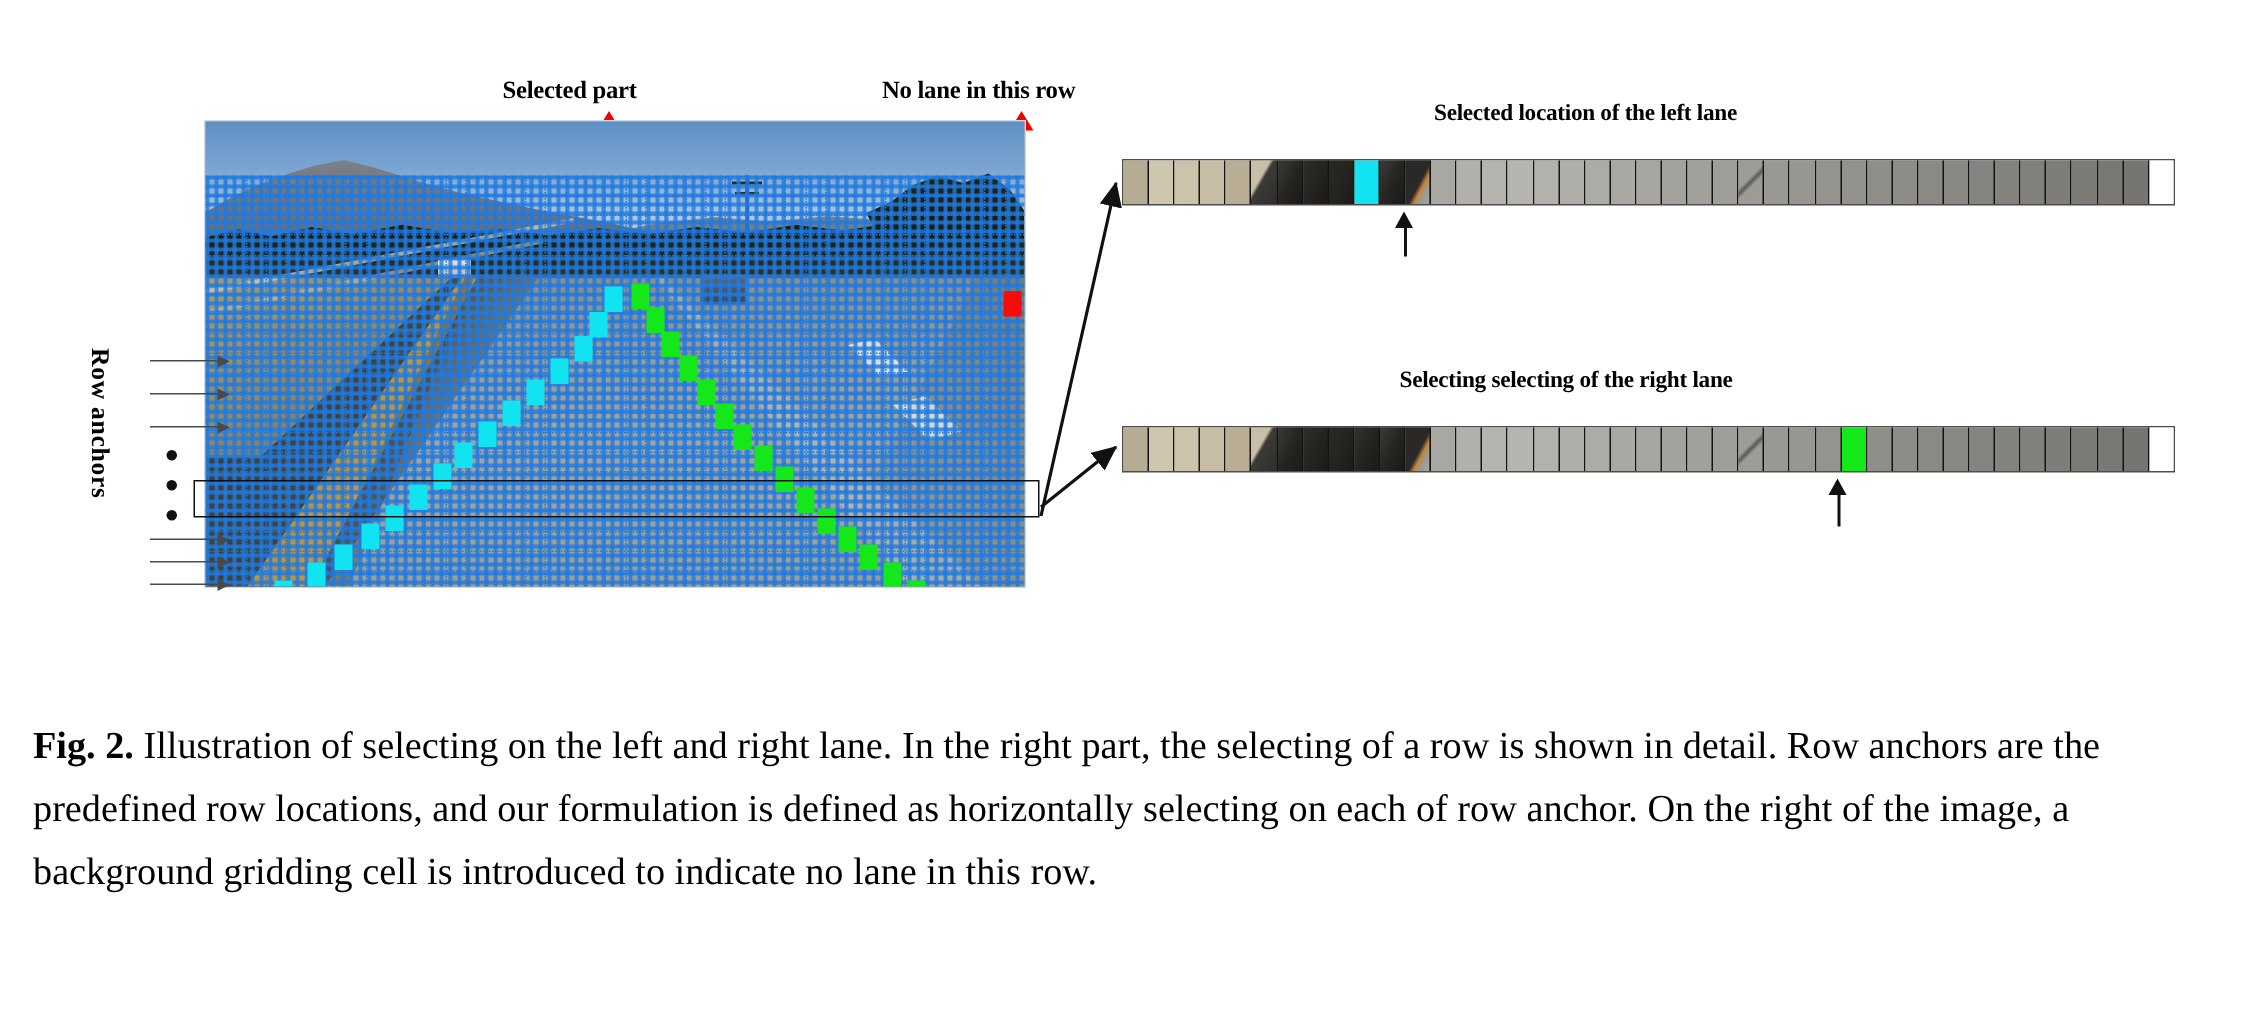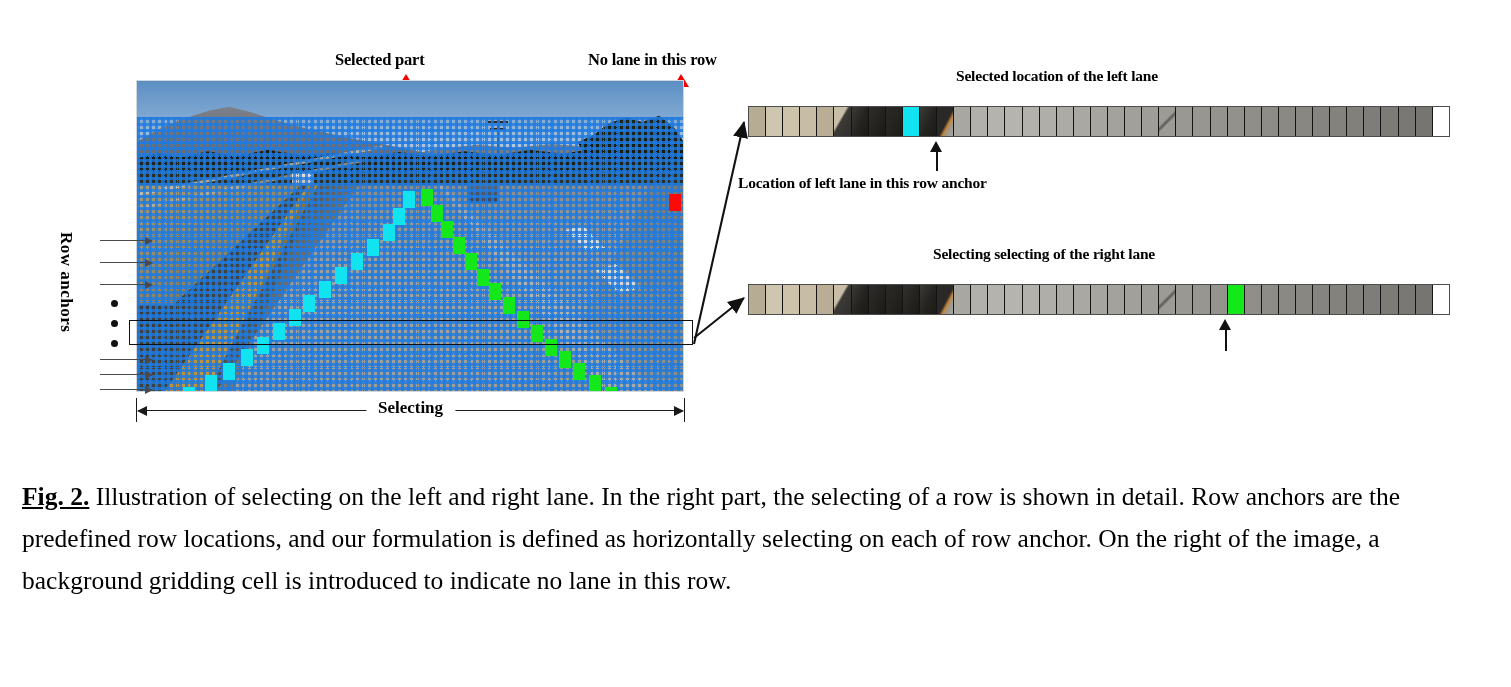--- a/index.html
+++ b/index.html
@@ -214,21 +214,21 @@
 
   
   #connectors{position:absolute;left:0;top:0;width:1511px;height:687px;pointer-events:none;}
 
   
   #caption{
     position:absolute;left:22px;top:476px;width:1466px;
     font-family:"Liberation Serif", serif;
     font-size:25.5px;line-height:42px;color:#000;text-align:left;
   }
-  #caption b{font-weight:bold;text-decoration:underline;}
+  #caption b{font-weight:bold;}
 </style>
 </head>
 <body>
 
 <div class="fig">
 
   <div class="lbl" style="left:335px;top:50px;font-size:16.5px;">Selected part</div>
 
   <div class="lbl" style="left:588px;top:50px;font-size:16.5px;">No lane in this row</div>
 
@@ -378,28 +378,20 @@
   <div class="anchor-arrow" style="left:100px;top:240px;"></div>
   <div class="anchor-arrow" style="left:100px;top:262px;"></div>
   <div class="anchor-arrow" style="left:100px;top:284px;"></div>
   <div class="anchor-dot" style="left:111px;top:300px;"></div>
   <div class="anchor-dot" style="left:111px;top:320px;"></div>
   <div class="anchor-dot" style="left:111px;top:340px;"></div>
   <div class="anchor-arrow" style="left:100px;top:359px;"></div>
   <div class="anchor-arrow" style="left:100px;top:374px;"></div>
   <div class="anchor-arrow" style="left:100px;top:389px;"></div>
 
-  <div id="sel-bar">
-    <div class="cap-l"></div>
-    <div class="cap-r"></div>
-    <div class="line"></div>
-    <div class="ah-l"></div>
-    <div class="ah-r"></div>
-    <div class="sel-text">Selecting</div>
-  </div>
 
   <div class="lbl" style="left:956px;top:67px;font-size:15.5px;">Selected location of the left lane</div>
 
   <div class="strip" id="strip-top" style="left:748px;top:106px;width:702px;">
       <div class="cell" style="background: rgb(182, 171, 147);"></div>
       <div class="cell" style="background: rgb(207, 198, 176);"></div>
       <div class="cell" style="background: rgb(205, 195, 171);"></div>
       <div class="cell" style="background: rgb(199, 189, 166);"></div>
       <div class="cell" style="background: rgb(185, 174, 149);"></div>
       <div class="cell" style="background: linear-gradient(120deg, rgb(201, 191, 168) 0%, rgb(201, 191, 168) 38%, rgb(60, 58, 55) 46%, rgb(47, 46, 44) 100%) rgb(109, 102, 90);"></div>
@@ -435,21 +427,20 @@
       <div class="cell" style="background: rgb(129, 128, 123);"></div>
       <div class="cell" style="background: rgb(127, 125, 121);"></div>
       <div class="cell" style="background: rgb(124, 123, 118);"></div>
       <div class="cell" style="background: rgb(122, 120, 116);"></div>
       <div class="cell" style="background: rgb(119, 117, 113);"></div>
       <div class="cell bg-white"></div>
     </div>
 
   <div class="v-head" style="left:930px;top:141px;"></div>
   <div class="v-arrow" style="left:936px;top:151px;height:20px;"></div>
-  <div class="lbl" style="left:738px;top:174px;font-size:15.5px;">Location of left lane in this row anchor</div>
 
   <div class="lbl" style="left:933px;top:245px;font-size:15.5px;">Selecting selecting of the right lane</div>
 
   <div class="strip" id="strip-bottom" style="left:748px;top:284px;width:702px;">
       <div class="cell" style="background: rgb(182, 171, 147);"></div>
       <div class="cell" style="background: rgb(207, 198, 176);"></div>
       <div class="cell" style="background: rgb(205, 195, 171);"></div>
       <div class="cell" style="background: rgb(199, 189, 166);"></div>
       <div class="cell" style="background: rgb(185, 174, 149);"></div>
       <div class="cell" style="background: linear-gradient(120deg, rgb(201, 191, 168) 0%, rgb(201, 191, 168) 38%, rgb(60, 58, 55) 46%, rgb(47, 46, 44) 100%) rgb(109, 102, 90);"></div>

